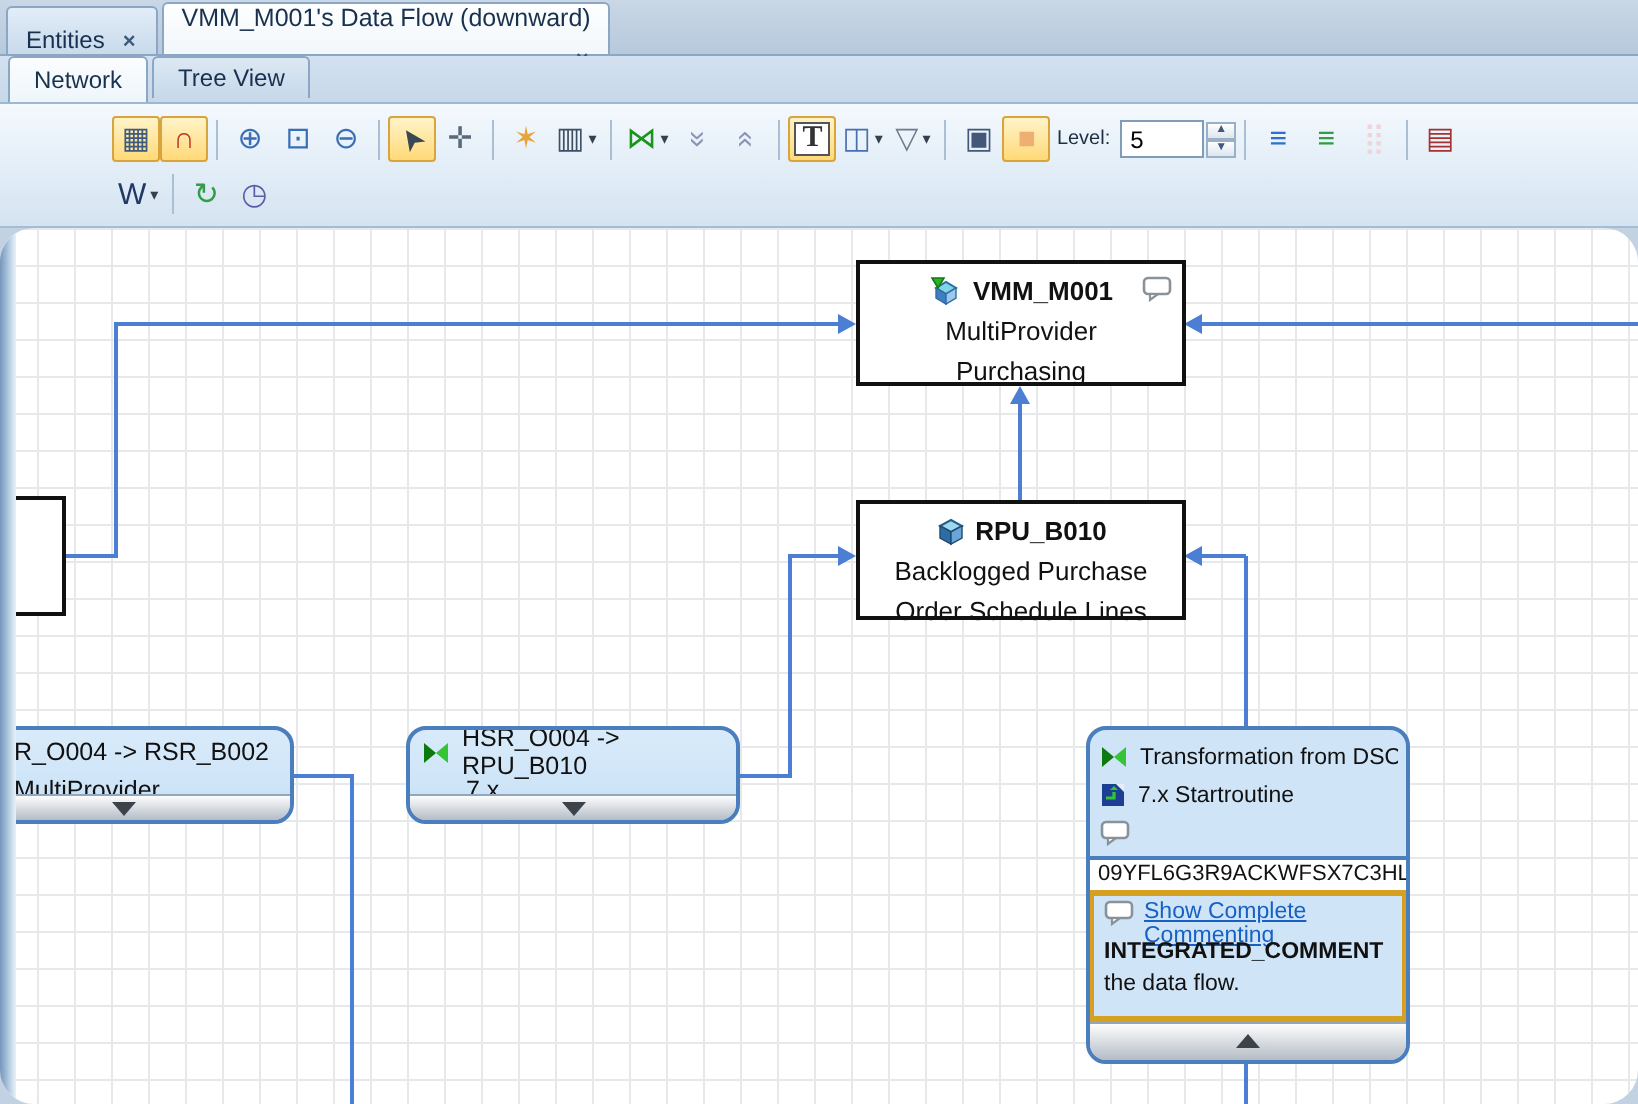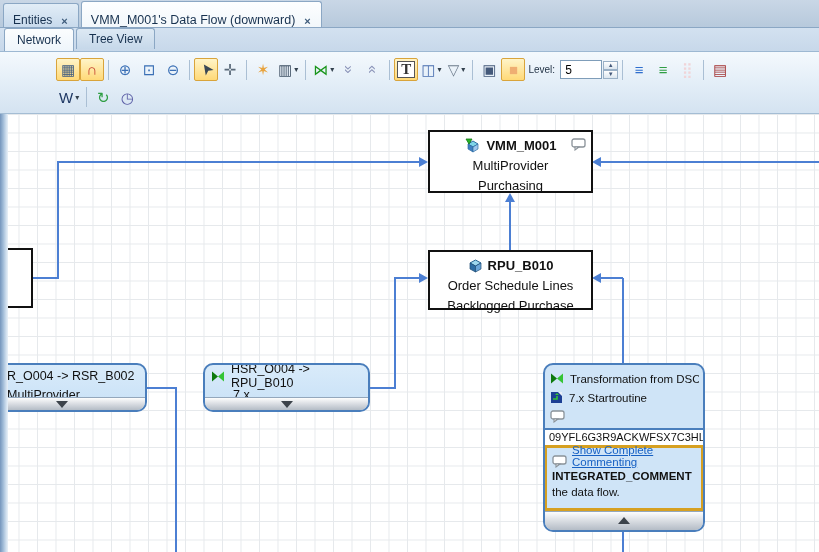--- a/index.html
+++ b/index.html
@@ -7,21 +7,21 @@
   body { font-family:"Liberation Sans", sans-serif; font-size:12px; background:#c3d2e2; position:relative; }
 
   
   .tabbar { position:absolute; top:0; left:0; width:819px; height:28px;
     background:linear-gradient(#c9d7e6,#b7c9dc); border-bottom:1px solid #8ba7c4;
     display:flex; align-items:flex-end; padding-left:3px; }
   .doc-tab { height:24px; display:flex; align-items:flex-end; gap:8px; padding:0 9px;
     border:1px solid #8ba7c4; border-bottom:none; border-radius:3px 3px 0 0;
     margin-right:2px; color:#17314f; cursor:default; }
   .doc-tab.inactive { background:linear-gradient(#e2edf7,#c8daec); }
-  .doc-tab.active { background:linear-gradient(#fdfeff,#f2f7fb); height:26px; font-size:12.5px; }
+  .doc-tab.active { background:linear-gradient(#fdfeff,#f2f7fb); height:26px; font-size:12.5px;flex-direction:column; }
   .tab-close { font-weight:bold; color:#3c5a7a; font-size:11px; padding:0 1px; }
 
   
   .viewtabs { position:absolute; top:28px; left:0; width:819px; height:24px;
     background:linear-gradient(#d3e1f0,#c7d8ea); border-bottom:1px solid #9db8d2;
     display:flex; padding-left:4px; }
   .view-tab { height:21px; display:flex; align-items:center; padding:0 12px;
     border:1px solid #8ba7c4; border-bottom:none; border-radius:3px 3px 0 0;
     margin-right:2px; color:#17314f; cursor:default; }
   .view-tab.active { background:linear-gradient(#fbfdfe,#eef5fb); height:23px; }
@@ -43,21 +43,21 @@
   .boxedT { border:1px solid #555; padding:0 3px; font-family:"Liberation Serif",serif; font-weight:bold; font-size:12px; background:#fff; }
   .lvl-label { margin:0 5px 0 3px; color:#1e2f42; font-size:10px; }
   .lvl-input { width:42px; height:19px; border:1px solid #7f9db9; font:12px "Liberation Sans",sans-serif; padding-left:4px; background:#fff; }
   .lvl-spin { display:flex; flex-direction:column; margin-left:1px; }
   .lvl-spin button { width:15px; height:9px; font-size:6px; line-height:5px; border:1px solid #9ab0c6; background:linear-gradient(#fefefe,#dce6ef); color:#44597a; cursor:pointer; padding:0; }
   .tb-right-text { position:absolute; left:712px; top:80px; font-size:12.5px; color:#17355f; white-space:nowrap; }
 
   
   .canvas { position:absolute; top:114px; left:0; width:819px; height:438px; background:#fff;
     background-image:linear-gradient(#e6e9ec 1px, transparent 1px), linear-gradient(90deg,#e6e9ec 1px, transparent 1px);
-    background-size:18.5px 18.5px; overflow:hidden; }
+    background-size:18.5px 18.5px; overflow:hidden;border-radius:17px; }
   .edge-strip { position:absolute; left:0; top:0; width:8px; height:438px; z-index:50;
     background:linear-gradient(90deg,#7595bc 0,#9db9d6 3px,#cddded 6px,#e9f1f8 8px); }
 
   
   .eh, .ev { position:absolute; background:#4c7fd3; z-index:5; }
   .eh { height:2px; } .ev { width:2px; }
   .arr { position:absolute; width:0; height:0; z-index:6; }
   .arr.right { border-top:5px solid transparent; border-bottom:5px solid transparent; border-left:9px solid #4c7fd3; }
   .arr.left  { border-top:5px solid transparent; border-bottom:5px solid transparent; border-right:9px solid #4c7fd3; }
   .arr.up    { border-left:5px solid transparent; border-right:5px solid transparent; border-bottom:9px solid #4c7fd3; }
@@ -80,21 +80,21 @@
     border-left:6px solid transparent; border-right:6px solid transparent; border-top:7px solid #3c434b; }
 
   
   .cnode { position:absolute; z-index:10; border:2px solid #4a7ebc; border-radius:10px; background:#cfe4f7;
     overflow:hidden; font-size:11.5px; color:#111; }
   .cnode .hdr { padding:4px 4px 2px 5px; }
   .cnode .hrow { display:flex; align-items:center; gap:6px; height:19px; white-space:nowrap; overflow:hidden; }
   .cnode .guid { background:#fff; border-top:2px solid #4a7ebc; height:17px; line-height:15px;
     font-size:11px; padding-left:4px; white-space:nowrap; overflow:hidden; }
   .cnode .cbox { border:3px solid #d6a021; background:#cfe4f7; margin:0 -1px; padding:2px 4px 3px 5px; height:66px; }
-  .cnode .crow { display:flex; align-items:flex-end; gap:5px; height:18px; }
+  .cnode .crow { display:flex; align-items:flex-start; gap:5px; height:18px; }
   .cnode .clink { color:#1761c4; text-decoration:underline; cursor:pointer; }
   .cnode .ctitle { font-weight:bold; height:17px; line-height:17px; }
   .cnode .ctext { height:15px; line-height:15px; }
   .cnode .cbar { position:absolute; left:0; right:0; bottom:0; height:19px;
     background:linear-gradient(#fdfdfd,#b4bcc6); border-top:1px solid #93a7bc; }
   .cnode .cbar .tri-up { position:absolute; left:50%; top:5px; margin-left:-6px; width:0; height:0;
     border-left:6px solid transparent; border-right:6px solid transparent; border-bottom:7px solid #3c434b; }
 
   svg { display:block; }
 </style>
@@ -276,22 +276,22 @@
     <div class="title-row">
       <span>
         <svg width="15" height="14" viewBox="0 0 15 14">
           <polygon points="2,4 7.5,1 13,4 7.5,7" fill="#9fd8ee" stroke="#24618f" stroke-width="1"></polygon>
           <polygon points="2,4 7.5,7 7.5,13 2,10" fill="#2e6da4" stroke="#1c4a73" stroke-width="0.7"></polygon>
           <polygon points="13,4 7.5,7 7.5,13 13,10" fill="#6aa5d8" stroke="#1c4a73" stroke-width="0.7"></polygon>
         </svg>
       </span>
       <span>RPU_B010</span>
     </div>
+    <div class="line">Backlogged Purchase</div>
     <div class="line">Order Schedule Lines</div>
-    <div class="line">Backlogged Purchase</div>
   </div>
 
   <div class="box-node" style="left:-28px;top:134px;width:61px;height:60px"></div>
 
   <div class="tnode" style="left:-23px;top:249px;width:170px;height:49px">
     <div class="trow noicon">
       <span>R_O004 -&gt; RSR_B002</span>
     </div>
     <div class="trow noicon">
       <span>MultiProvider</span>

